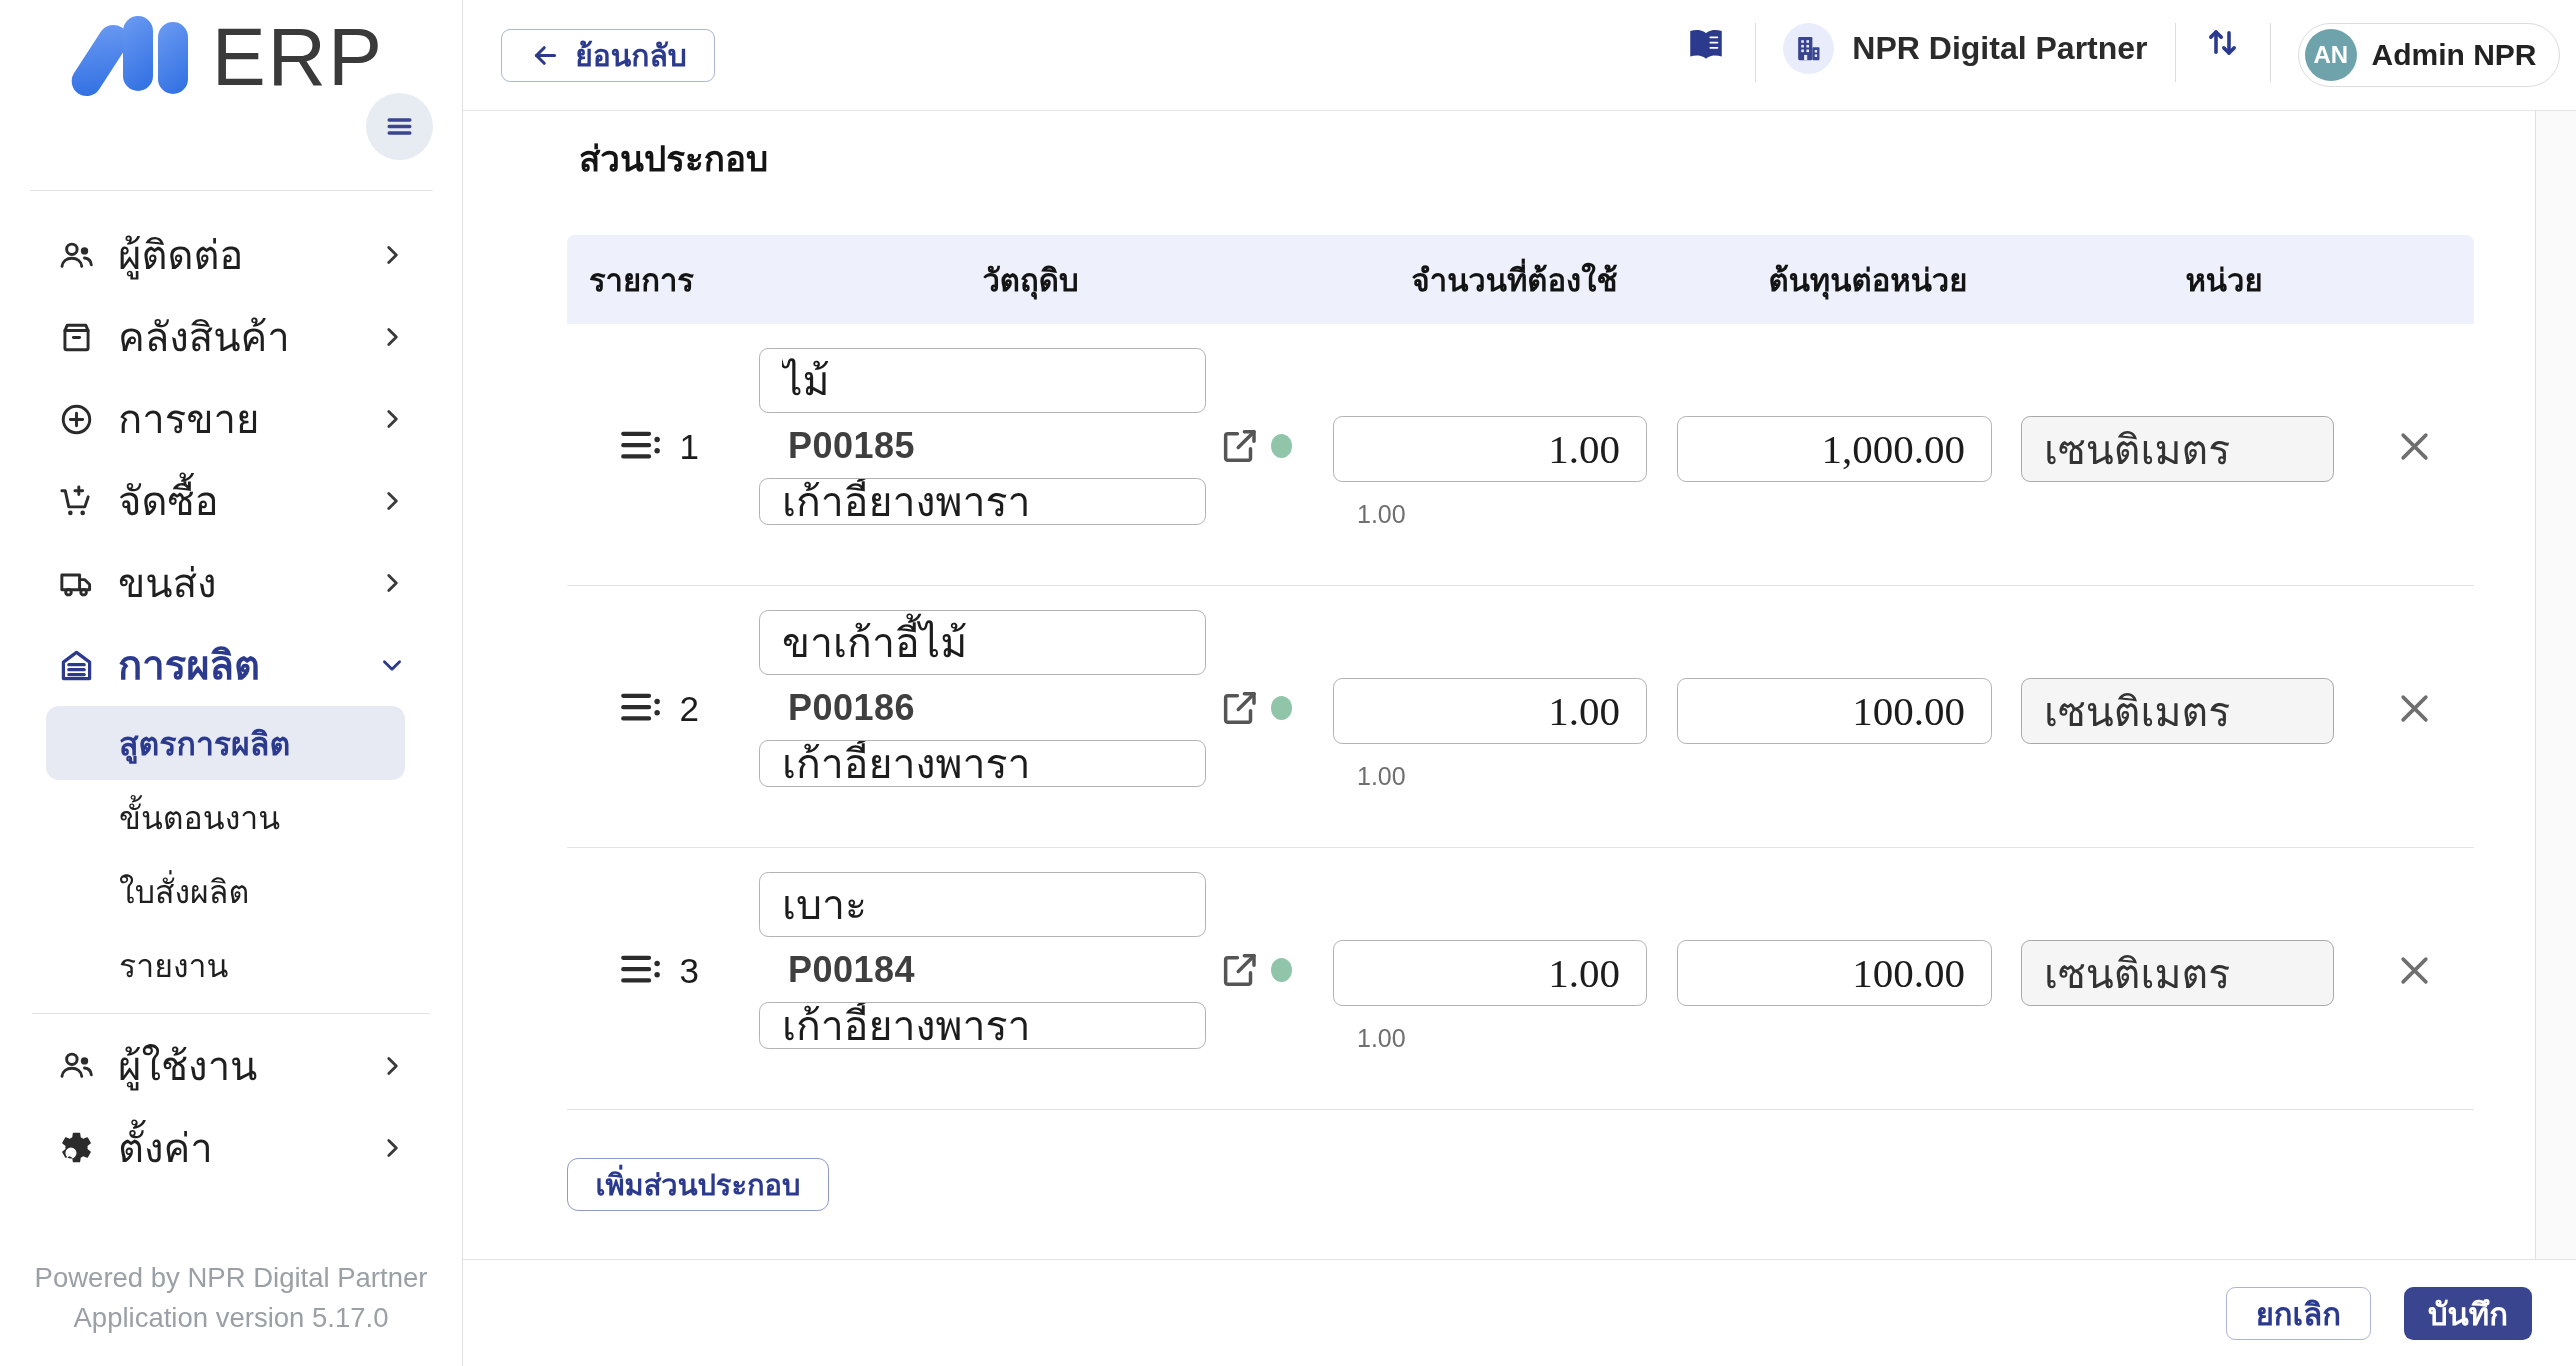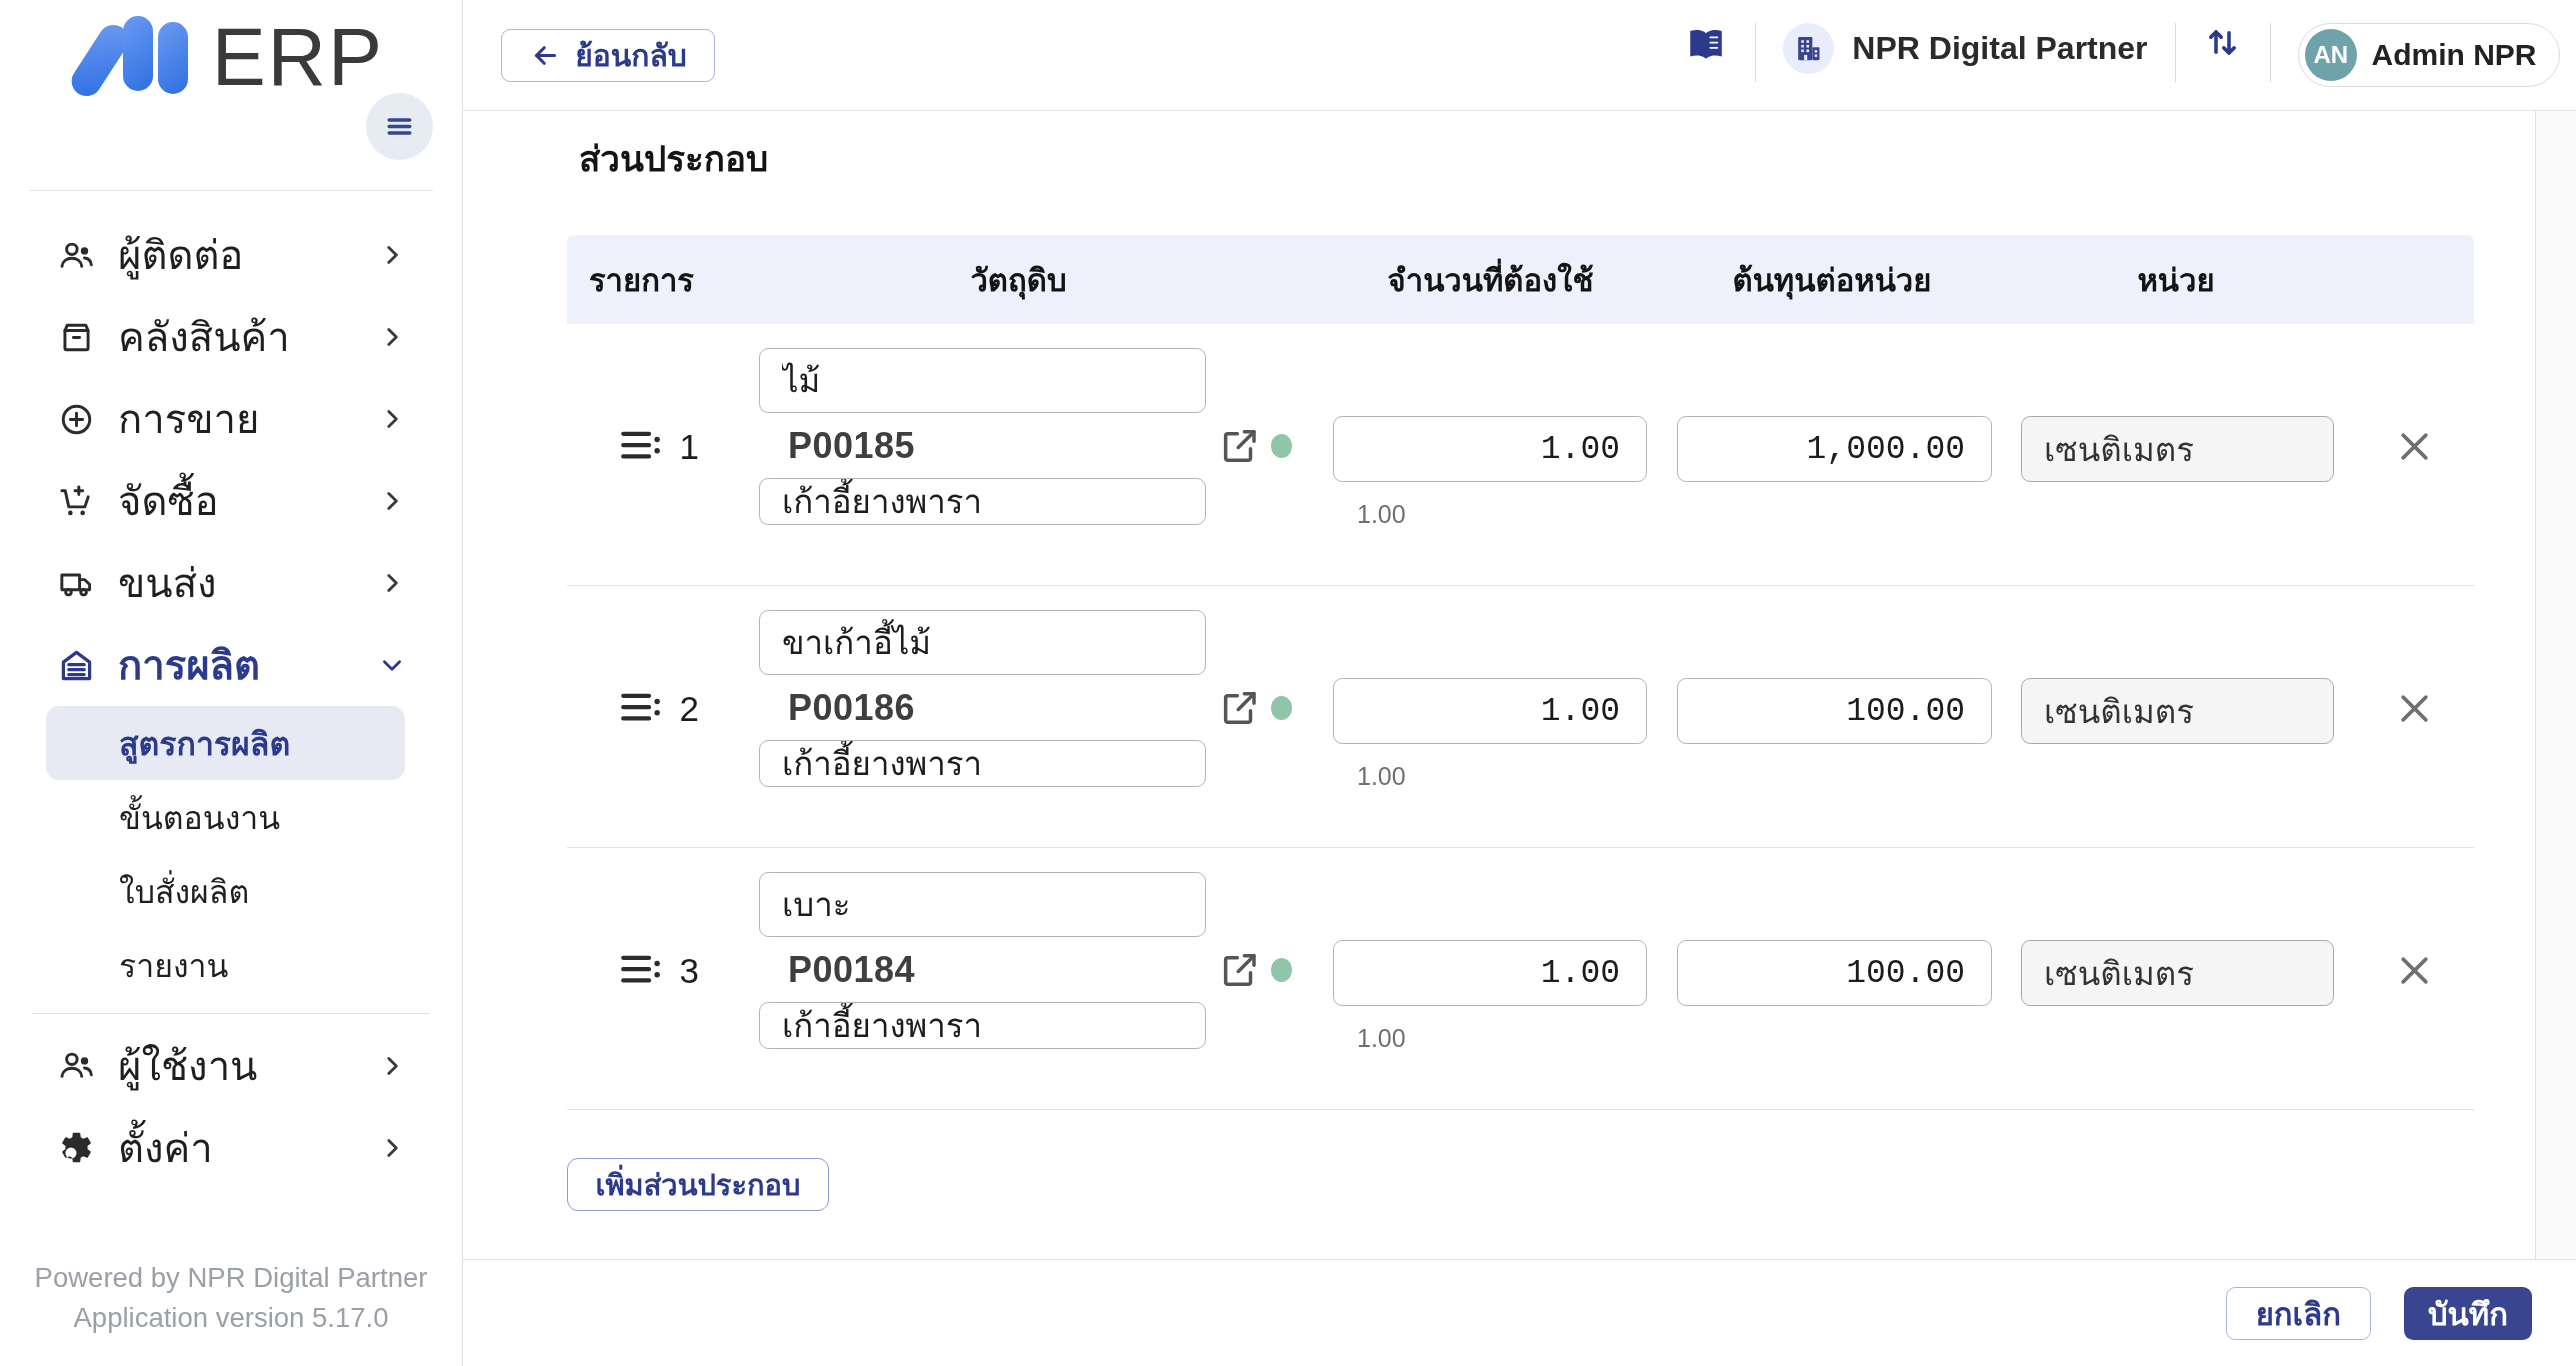--- a/index.html
+++ b/index.html
@@ -63,32 +63,32 @@
   .avatar { width:52px; height:52px; border-radius:50%; background:#6fa3ab; color:#fff;
     font-size:24px; font-weight:700; display:flex; align-items:center; justify-content:center; }
   .user-name { font-size:30px; font-weight:700; color:#222; margin-left:14.7px; }
 
   .content { flex:1; position:relative; background:#fff; overflow:hidden; }
   .gutter { position:absolute; top:0; right:0; bottom:0; width:41px; background:#fafafa;
     border-left:0.9px solid #e0e0e0; }
   .section-title { font-size:35px; font-weight:700; color:#141414; margin:20px 0 0 116px; }
 
   .comp-table { margin:49px 0 0 104px; width:1907px; }
-  .thead { height:89px; background:#eef0fb; border-radius:7.3px 7.3px 0 0; display:flex; align-items:center; }
+  .thead { height:89px; background:#eef0fb; border-radius:7.3px 7.3px 0 0; display:flex; align-items:center;gap:12px; }
   .thead .th { font-size:31px; font-weight:700; color:#141414; text-align:center; }
   .th.c1{ flex:0 0 149px; } .th.c2{ flex:0 0 605px; } .th.c3{ flex:0 0 339px; }
   .th.c4{ flex:0 0 344px; } .th.c5{ flex:0 0 344px; } .th.c6{ flex:0 0 126px; }
 
   .trow { position:relative; height:262px; border-bottom:0.9px solid #e3e3e3; }
   .cell-handle { position:absolute; left:53px; top:104px; height:37px; display:flex; align-items:center; gap:17.4px; }
   .drag { width:42px; height:35px; color:#2b2b2b; cursor:grab; }
   .rownum { font-size:35px; color:#1c1c1c; }
 
   .inp { position:absolute; background:#fff; border:1.4px solid #b3b3b3; border-radius:9.2px;
-    font-family:Liberation Mono, monospace; font-size:33px; color:#1c1c1c; padding:0 22px; outline:none; }
+    font-family:Liberation Serif, serif; font-size:41px; color:#1c1c1c; padding:0 22px; outline:none; }
   .name-inp { left:192px; top:24px;  width:447px; height:65px; }
   .desc-inp { left:192px; top:154px; width:447px; height:47px; }
   .qty-inp  { left:766px; top:92px; width:314px; height:66px; text-align:right; padding-right:26px; }
   .cost-inp { left:1110px; top:92px; width:315px; height:66px; text-align:right; padding-right:26px; }
   .unit-inp { left:1454px; top:92px; width:313px; height:66px; background:#f5f5f5;
     border-color:#a8a8a8; color:#333; }
   .pcode { position:absolute; left:221px; top:122px; transform:translateY(-50%);
     font-size:36px; font-weight:700; color:#3f3f3f; letter-spacing:0.5px; }
   .linkico { position:absolute; left:652px; top:122px; transform:translateY(-50%);
     width:42px; height:42px; color:#555; cursor:pointer; }

